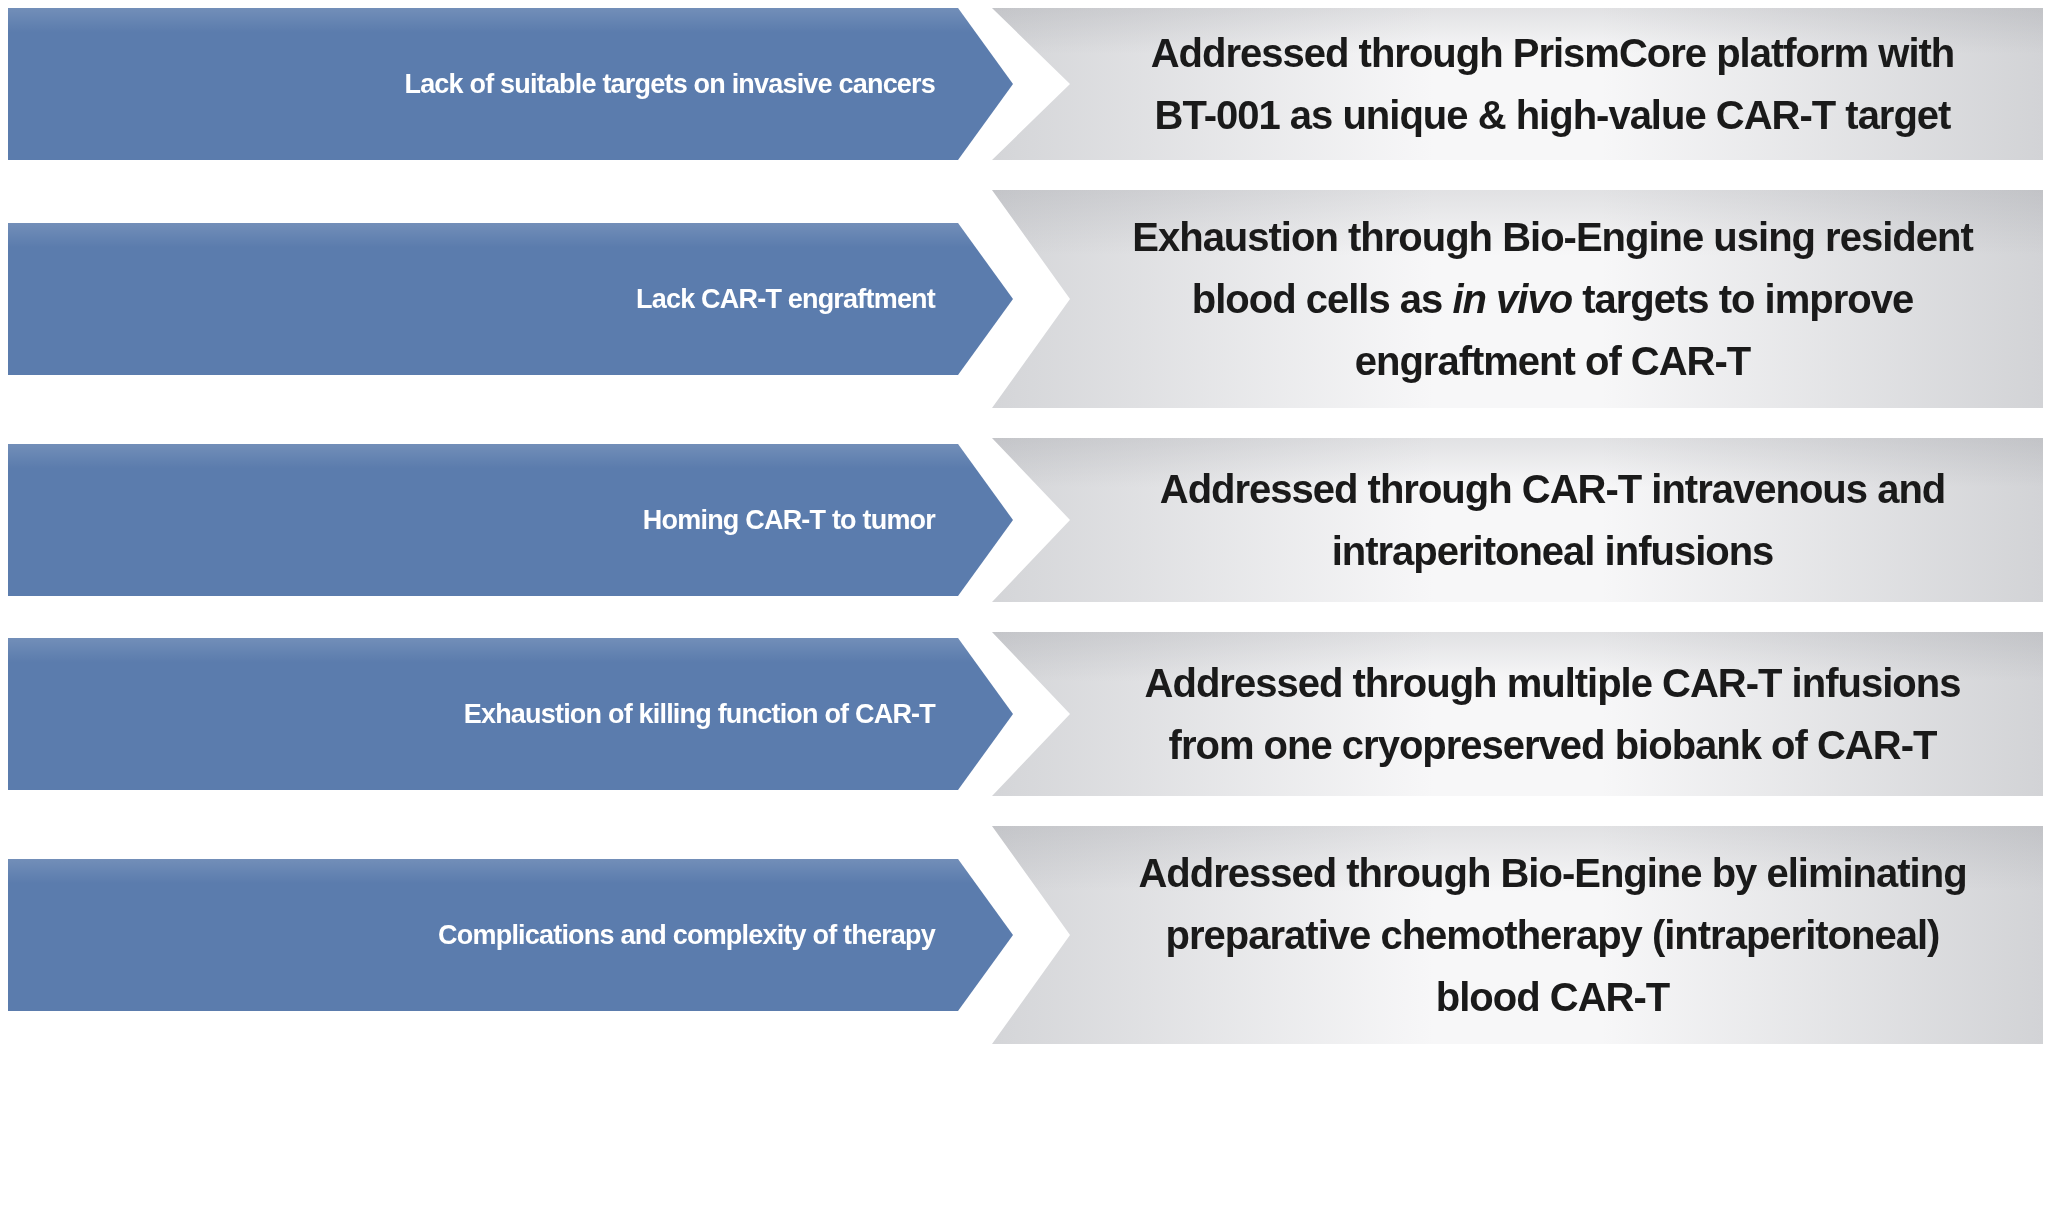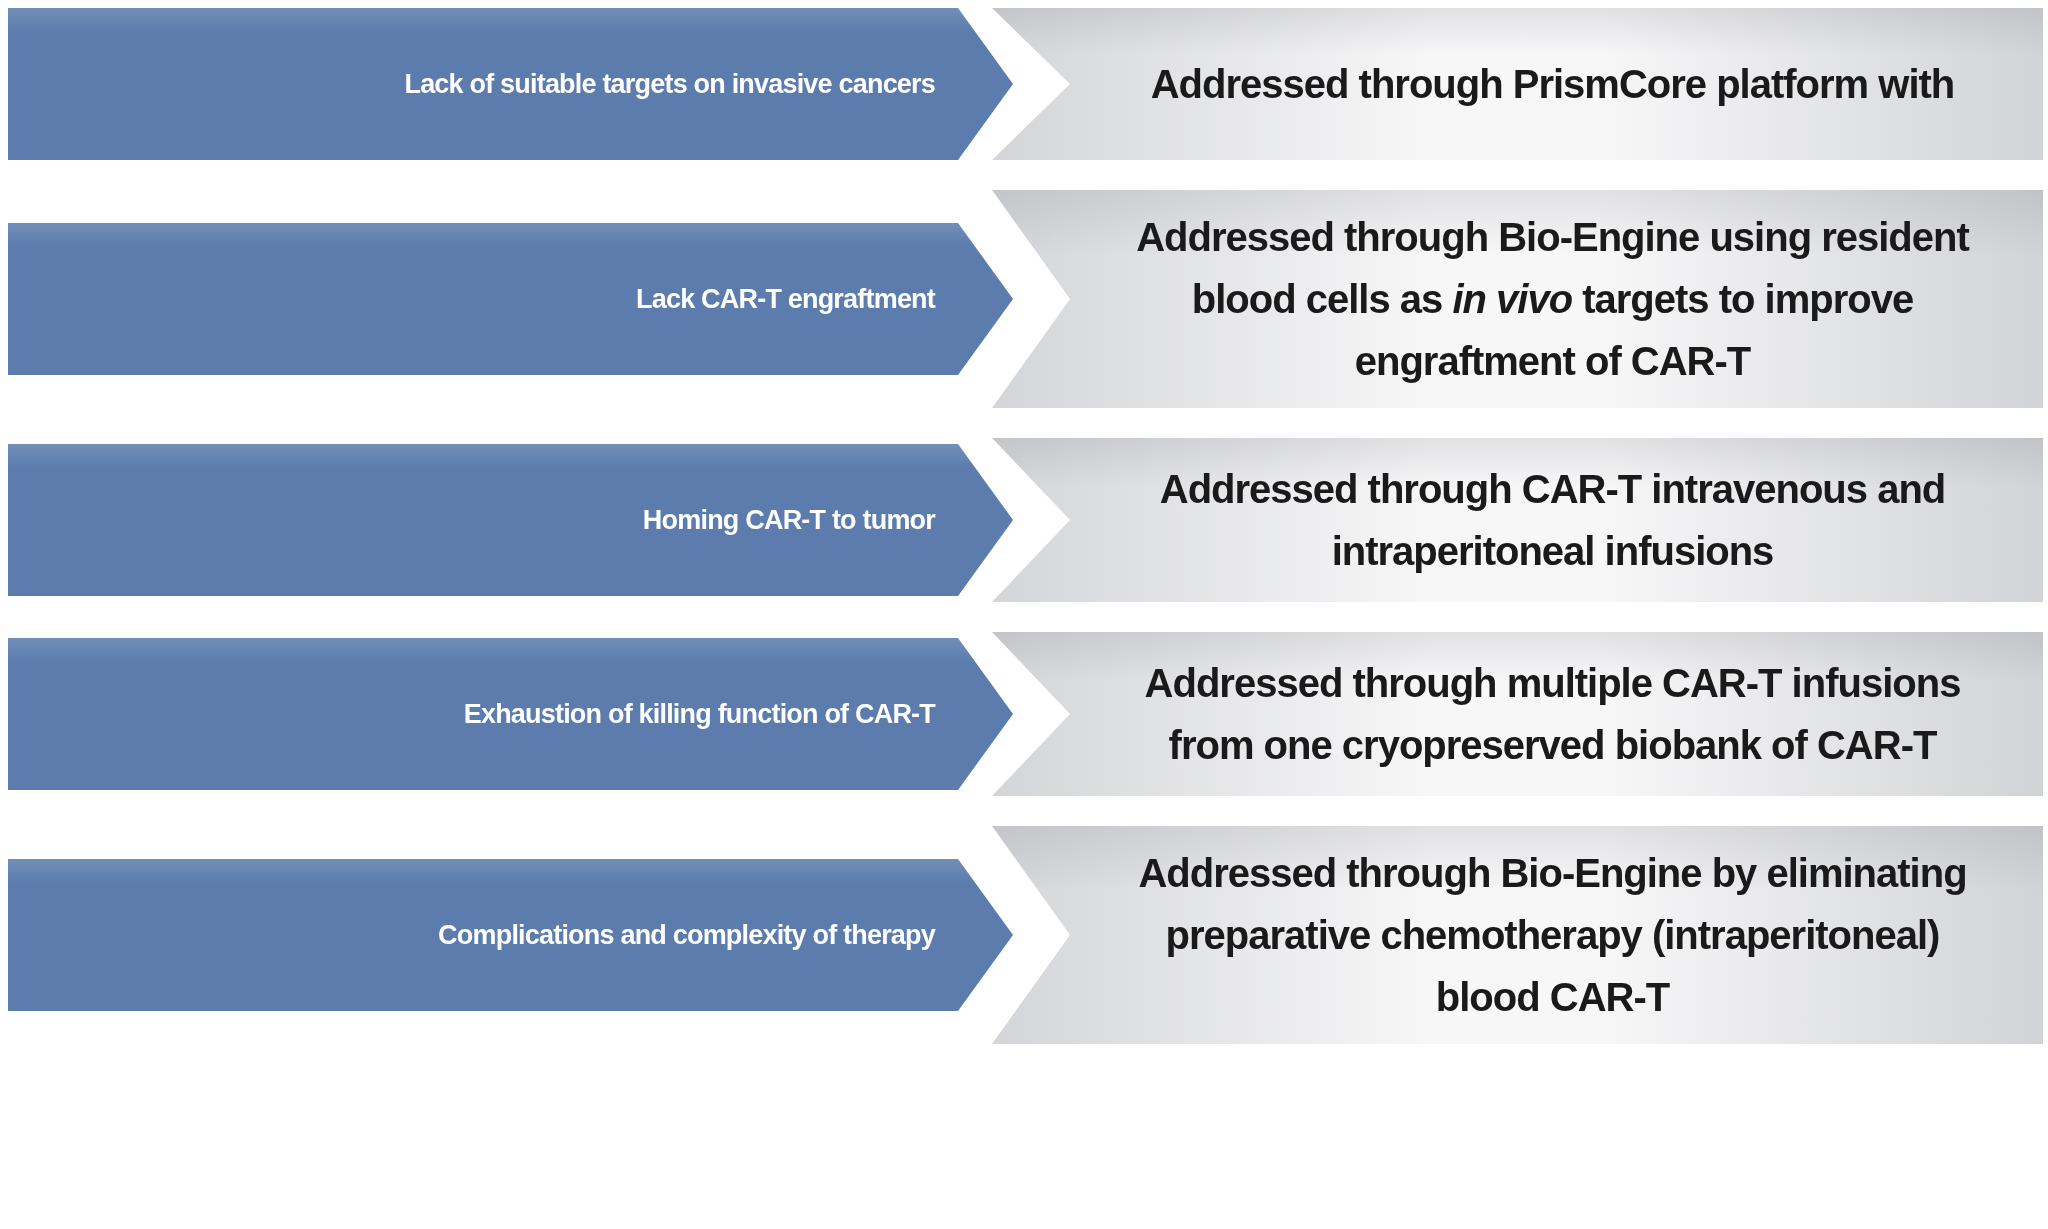--- a/index.html
+++ b/index.html
@@ -83,30 +83,31 @@
 <body>
 
 <div class="canvas">
     <div class="row">
     <div class="challenge-arrow">
       <span class="challenge-label">Lack of suitable targets on invasive cancers</span>
     </div>
     <div class="solution-banner">
       <div class="solution-label">
           <div class="sol-line"><span>Addressed through PrismCore platform with</span></div>
+          <div class="sol-line"><span>BT-001 as unique &amp; high-value CAR-T target</span></div>
         </div>
     </div>
   </div>
     <div class="row">
     <div class="challenge-arrow">
       <span class="challenge-label">Lack CAR-T engraftment</span>
     </div>
     <div class="solution-banner">
       <div class="solution-label">
-          <div class="sol-line"><span>Addressed through Bio-Engine using resident</span></div>
+          <div class="sol-line"><span>Exhaustion through Bio-Engine using resident</span></div>
           <div class="sol-line"><span>blood cells as </span><i>in vivo</i><span> targets to improve</span></div>
           <div class="sol-line"><span>engraftment of CAR-T</span></div>
         </div>
     </div>
   </div>
     <div class="row">
     <div class="challenge-arrow">
       <span class="challenge-label">Homing CAR-T to tumor</span>
     </div>
     <div class="solution-banner">

